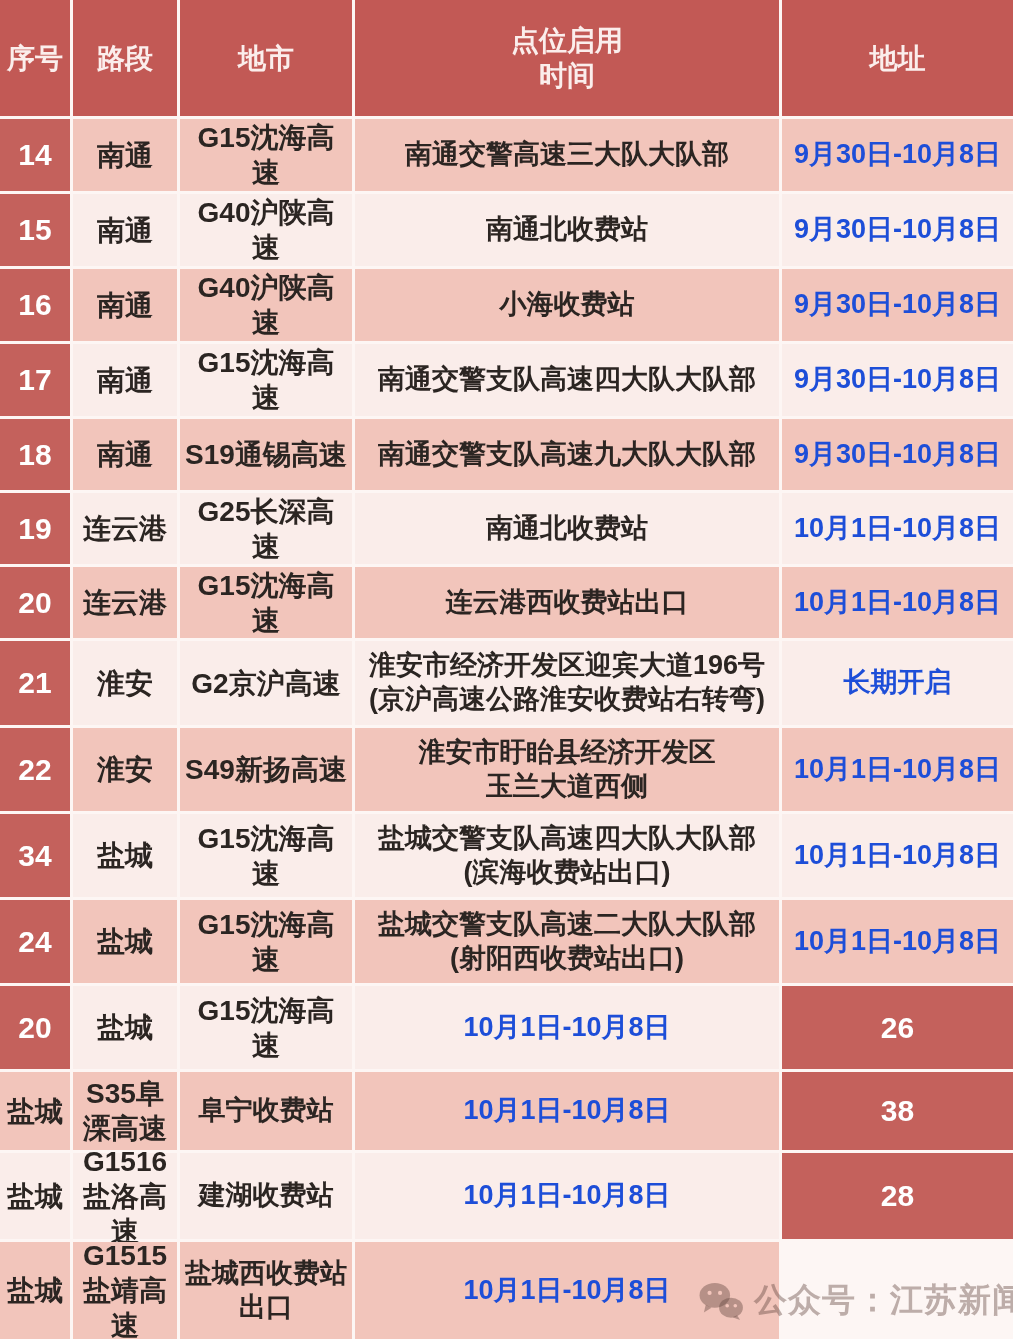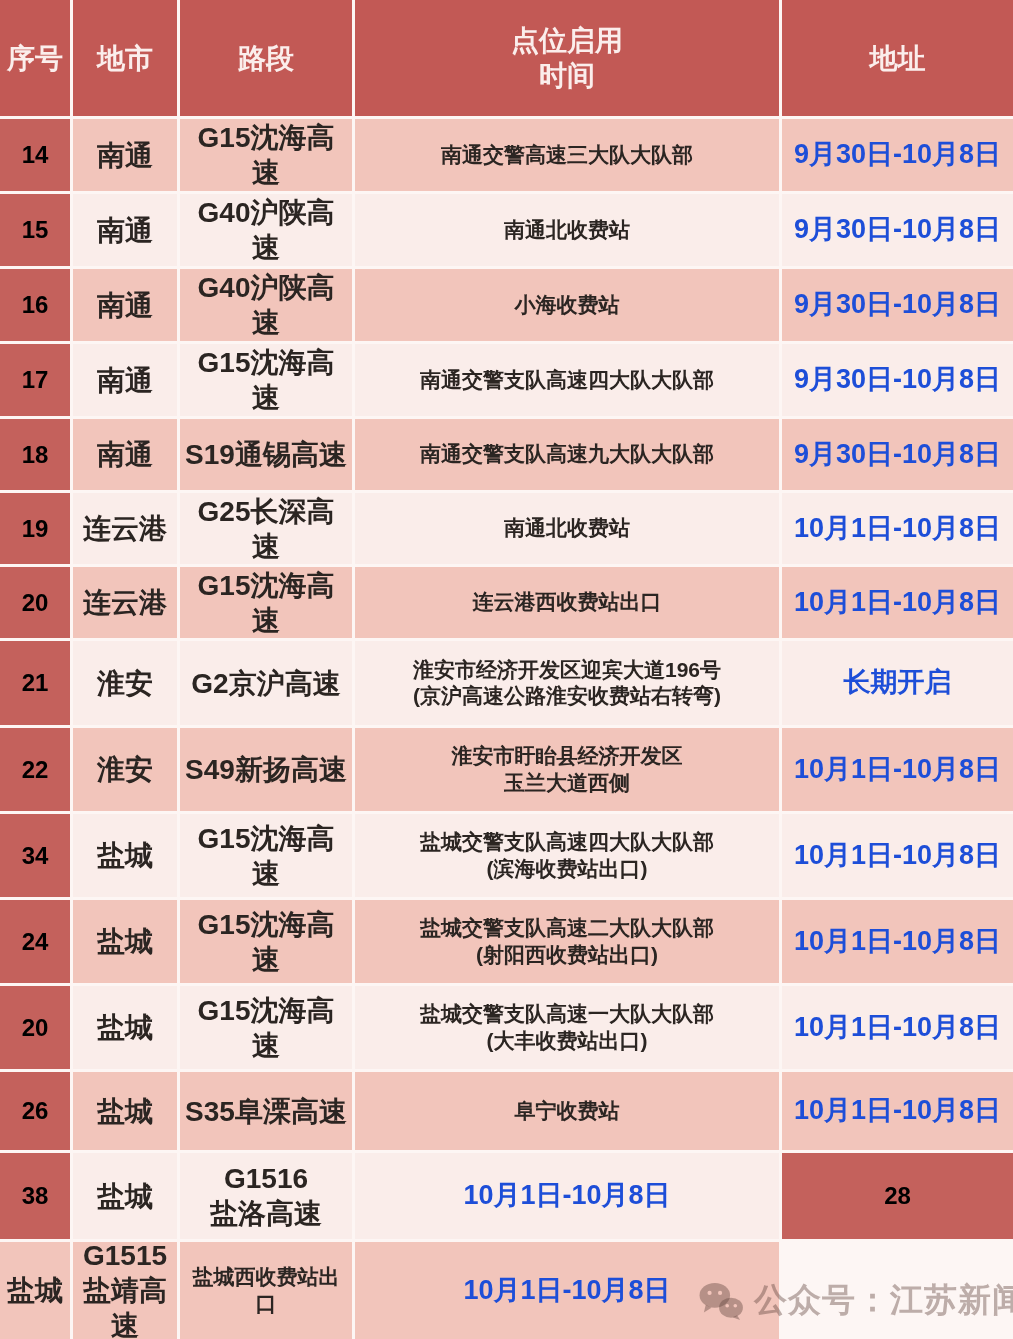--- a/index.html
+++ b/index.html
@@ -26,45 +26,45 @@
     padding:2px 4px;
     box-sizing:border-box;
   }
   .h{
     background:#c25955;
     color:#fbeeec;
     font-size:28px;
   }
   .idx{
     background:#c4615c;
-    color:#000000;
-    font-size:24px;
+    color:#ffffff;
+    font-size:30px;
   }
   .dark{background:#f2c5bb;}
   .light{background:#faedea;}
   .body{color:#2b2522;font-size:28px;}
-  .addr{font-size:21px;}
+  .addr{font-size:27px;}
   .time{color:#1d4ed8;font-size:27px;}
   .watermark{
     position:absolute;left:698px;top:1278px;
     display:flex;align-items:center;gap:10px;
     color:rgba(99,72,64,0.42);
     font-size:33px;letter-spacing:1px;
     z-index:3;pointer-events:none;
     white-space:nowrap;
   }
   .wicon{width:46px;height:40px;flex:0 0 auto;}
 </style>
 </head>
 <body>
 
 <div class="grid" id="grid">
   <div class="cell h">序号</div>
+  <div class="cell h">路段</div>
   <div class="cell h">地市</div>
-  <div class="cell h">路段</div>
   <div class="cell h">点位启用
 时间</div>
   <div class="cell h">地址</div>
 <div class="cell idx">14</div>
     <div class="cell body dark">南通</div>
     <div class="cell body dark">G15沈海高速</div>
     <div class="cell body dark addr">南通交警高速三大队大队部</div>
     <div class="cell body dark time">9月30日-10月8日</div>
     <div class="cell idx">15</div>
     <div class="cell body light">南通</div>
@@ -116,32 +116,31 @@
     <div class="cell body light time">10月1日-10月8日</div>
     <div class="cell idx">24</div>
     <div class="cell body dark">盐城</div>
     <div class="cell body dark">G15沈海高速</div>
     <div class="cell body dark addr">盐城交警支队高速二大队大队部
 (射阳西收费站出口)</div>
     <div class="cell body dark time">10月1日-10月8日</div>
     <div class="cell idx">20</div>
     <div class="cell body light">盐城</div>
     <div class="cell body light">G15沈海高速</div>
-    <div class="cell body light addr">盐城交警支队高速一大队大队部
-(大丰收费站出口)</div>
     <div class="cell body light time">10月1日-10月8日</div>
     <div class="cell idx">26</div>
     <div class="cell body dark">盐城</div>
     <div class="cell body dark">S35阜溧高速</div>
     <div class="cell body dark addr">阜宁收费站</div>
     <div class="cell body dark time">10月1日-10月8日</div>
     <div class="cell idx">38</div>
     <div class="cell body light">盐城</div>
     <div class="cell body light">G1516
 盐洛高速</div>
+    <div class="cell body light addr">建湖收费站</div>
     <div class="cell body light time">10月1日-10月8日</div>
     <div class="cell idx">28</div>
     <div class="cell body dark">盐城</div>
     <div class="cell body dark">G1515
 盐靖高速</div>
     <div class="cell body dark addr">盐城西收费站出口</div>
     <div class="cell body dark time">10月1日-10月8日</div>
   </div>
 
 <div class="watermark">

